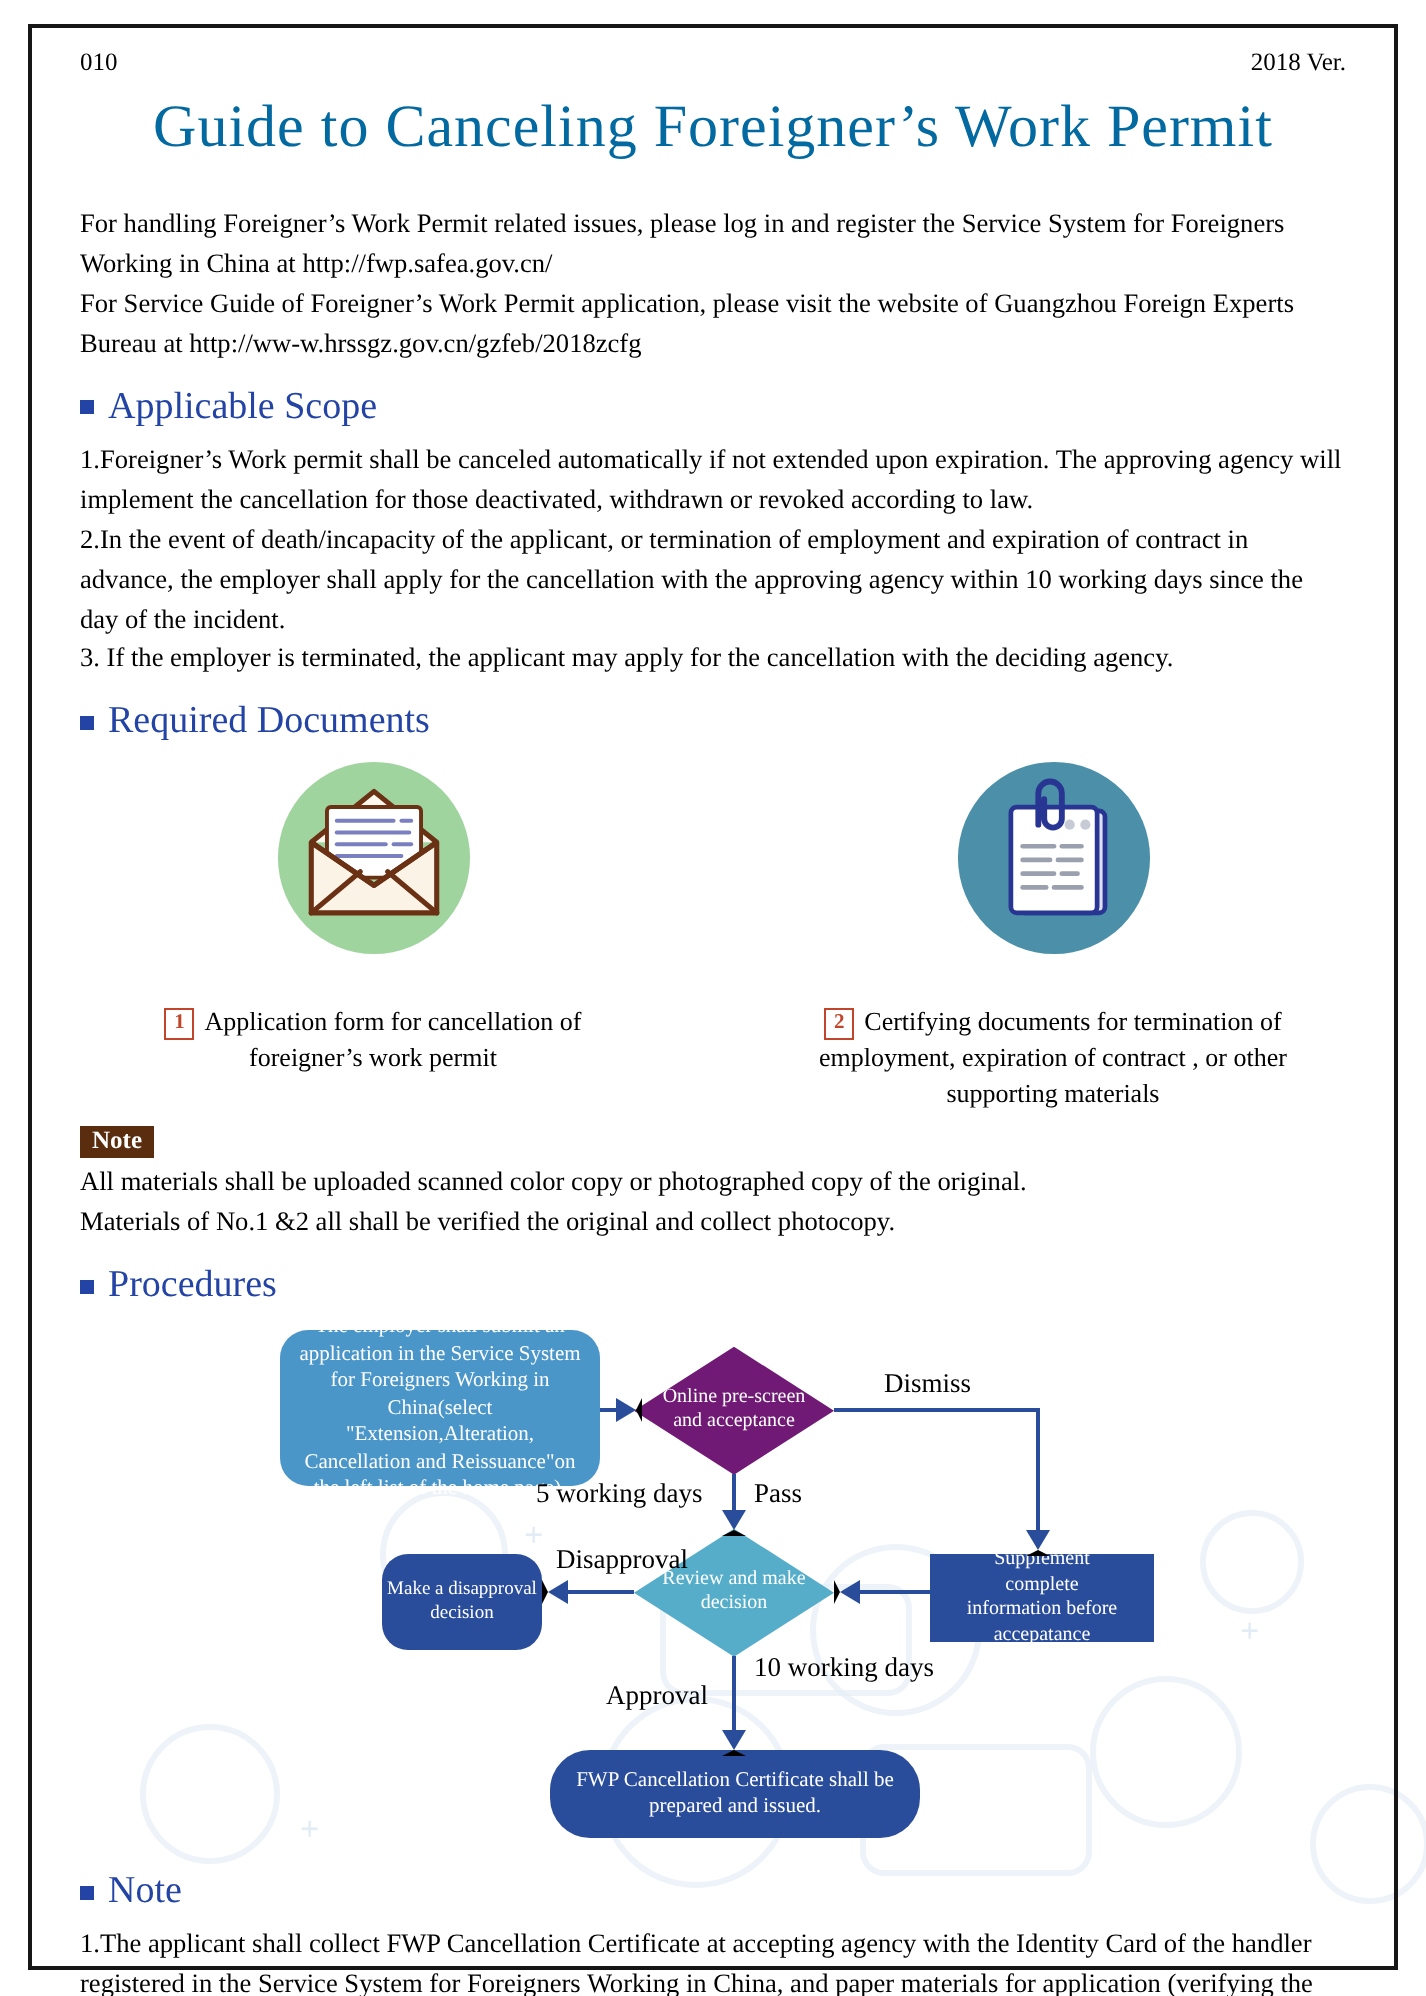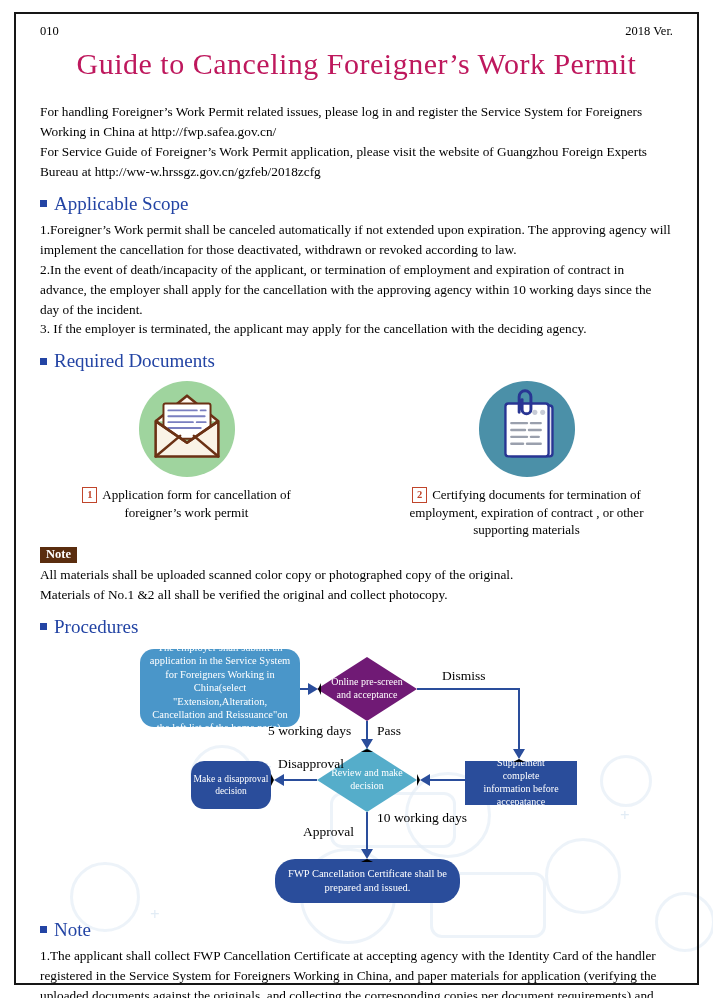--- a/index.html
+++ b/index.html
@@ -4,27 +4,27 @@
 <style>
   html,body{margin:0;padding:0;}
   body{width:713px;height:998px;background:#fff;font-family:"Liberation Serif",serif;color:#000;position:relative;overflow:hidden;}
   .frame{position:absolute;top:12px;left:14px;right:14px;bottom:13px;border:2px solid #161616;pointer-events:none;z-index:2;}
   .wm{position:absolute;z-index:0;border:3px solid #e4edf6;opacity:.65;}
   .wm.circle{border-radius:50%;}
   .wm.rrect{border-radius:12px;}
   .wm-plus{position:absolute;z-index:0;color:#dfeaf5;font-size:17px;font-weight:bold;opacity:.9;}
   .content{position:absolute;top:14px;left:16px;right:16px;bottom:15px;padding:10px 24px 0 24px;z-index:1;}
   .pagehead{display:flex;justify-content:space-between;font-size:12.5px;}
-  .title{text-align:center;color:#be185d;font-size:30px;font-weight:normal;letter-spacing:.5px;margin:8px 0 0;}
+  .title{text-align:center;color:#0369a1;font-size:30px;font-weight:normal;letter-spacing:.5px;margin:8px 0 0;}
   .intro{margin-top:21px;}
   p.body{font-size:13.3px;line-height:1.5;margin:0;}
   .sec-heading{color:#2344a4;font-size:19px;margin:11px 0 5px;display:flex;align-items:center;}
   .sq{display:inline-block;width:7px;height:7px;background:#2344a4;margin-right:7px;flex:0 0 auto;}
   .docs-row{display:flex;justify-content:center;gap:60px;margin:8px 0 2px;}
-  .doc-col{width:280px;display:flex;flex-direction:column;align-items:center;}
+  .doc-col{width:280px;display:flex;flex-direction:column;align-items:center;gap:16px;}
   .icon-circle{width:98px;height:98px;}
   .caption{text-align:center;font-size:13px;line-height:1.35;width:256px;margin-top:8px;}
   .marker{display:inline-block;width:13px;height:14px;line-height:14px;border:1.5px solid #c0452b;color:#c0452b;font-size:10.5px;font-weight:bold;text-align:center;margin-right:5px;background:#fff;vertical-align:1px;}
   .note-chip{display:inline-block;background:#5a2d0e;color:#fff;font-size:12.5px;font-weight:bold;padding:0 6px 1px;margin:6px 0 2px;}
   
   .fc{position:relative;height:265px;margin-top:4px;}
   .fc-node{position:absolute;color:#fff;text-align:center;display:flex;align-items:center;justify-content:center;line-height:1.28;z-index:1;}
   .fc-start{left:100px;top:6px;width:160px;height:78px;background:#4a96c9;border-radius:14px;font-size:10.5px;padding:2px 6px;box-sizing:border-box;}
   .fc-d1{left:277px;top:14px;width:100px;height:64px;background:#701a75;clip-path:polygon(50% 0,100% 50%,50% 100%,0 50%);font-size:10px;padding:0 12px;box-sizing:border-box;}
   .fc-d2{left:277px;top:105px;width:100px;height:64px;background:#55adca;clip-path:polygon(50% 0,100% 50%,50% 100%,0 50%);font-size:10px;padding:0 12px;box-sizing:border-box;}

